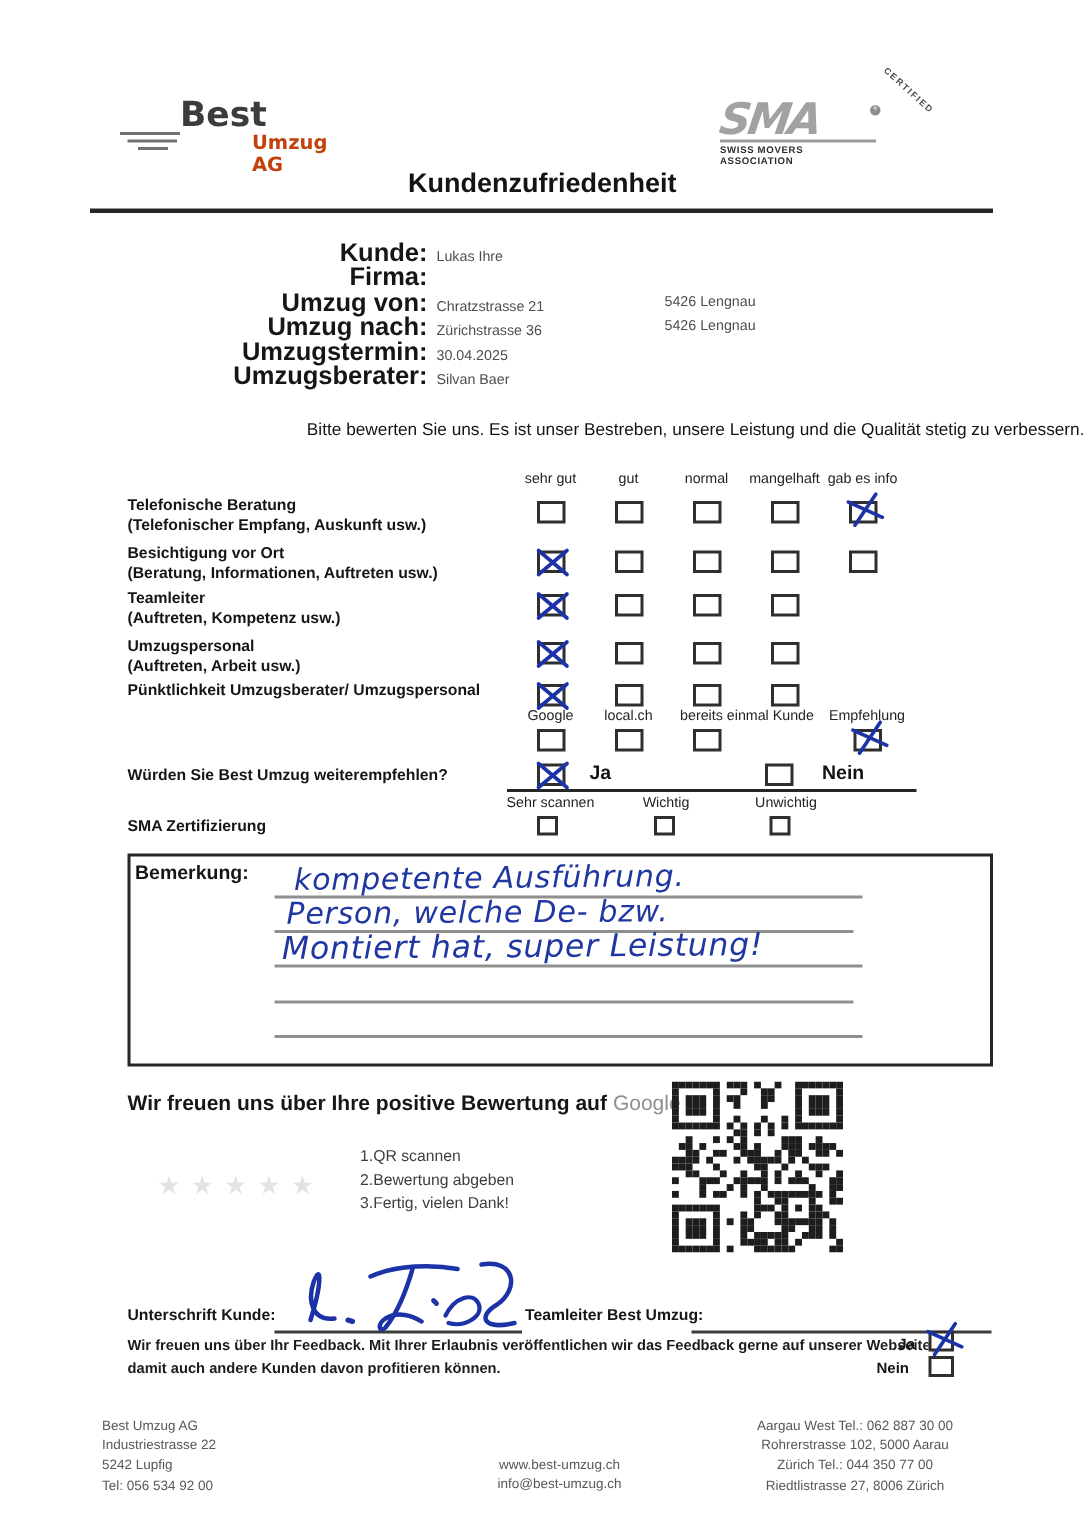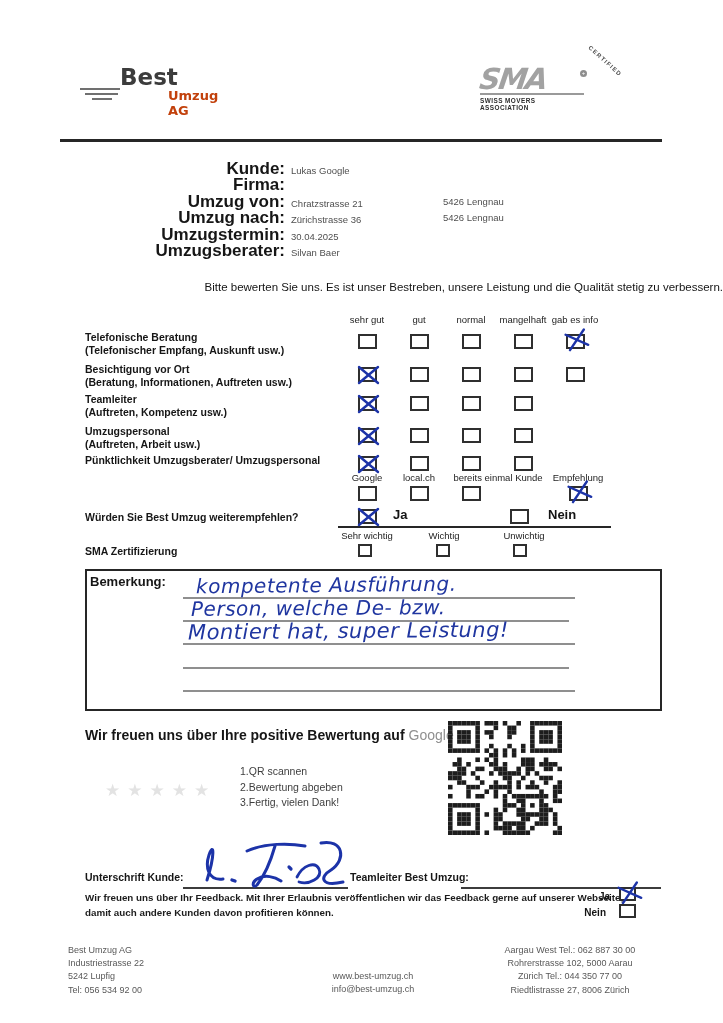--- a/index.html
+++ b/index.html
@@ -77,24 +77,25 @@
     <div class="best-t2">Umzug AG</div>
   </div>
 
   <div class="sma-logo">
     <div class="sma-text">SMA</div>
     <div class="sma-sub">SWISS MOVERS ASSOCIATION</div>
     <div class="sma-arc">CERTIFIED</div>
     <div class="sma-plus">+</div>
   </div>
 
+  <div class="title">Kundenzufriedenheit</div>
   <div class="rule" style="left:60px;top:139px;width:602px;height:2.6px;"></div>
 
   <div class="info">
-      <div class="info-row"><span class="info-label">Kunde:</span><span class="info-value">Lukas Google</span></div>
+      <div class="info-row"><span class="info-label">Kunde:</span><span class="info-value">Lukas Ihre</span></div>
       <div class="info-row"><span class="info-label">Firma:</span><span class="info-value"></span></div>
       <div class="info-row"><span class="info-label">Umzug von:</span><span class="info-value">Chratzstrasse 21</span><span class="info-value2">5426 Lengnau</span></div>
       <div class="info-row"><span class="info-label">Umzug nach:</span><span class="info-value">Zürichstrasse 36</span><span class="info-value2">5426 Lengnau</span></div>
       <div class="info-row"><span class="info-label">Umzugstermin:</span><span class="info-value">30.04.2025</span></div>
       <div class="info-row"><span class="info-label">Umzugsberater:</span><span class="info-value">Silvan Baer</span></div>
     </div>
 
   <div class="intro">Bitte bewerten Sie uns. Es ist unser Bestreben, unsere Leistung und die Qualität stetig zu verbessern.</div>
 
   <div id="grid"></div>
@@ -526,21 +527,21 @@
         <path d="M4 5 L23 21"></path>
       </svg>
     </span>
     <span class="cb" style="left: 358px; top: 509px;">
       <svg class="xm" viewBox="0 0 27 26">
         <path d="M4 21 L23 5"></path>
         <path d="M4 5 L23 21"></path>
       </svg>
     </span>
     <span class="cb" style="left: 510px; top: 509px;"></span>
-    <span class="colhead" style="left: 367px; top: 530px;">Sehr wichtig</span>
+    <span class="colhead" style="left: 367px; top: 530px;">Sehr scannen</span>
     <span class="cb small" style="left: 358px; top: 544px;"></span>
     <span class="colhead" style="left: 444px; top: 530px;">Wichtig</span>
     <span class="cb small" style="left: 436px; top: 544px;"></span>
     <span class="colhead" style="left: 524px; top: 530px;">Unwichtig</span>
     <span class="cb small" style="left: 513px; top: 544px;"></span>
     <div class="rline" style="left: 183px; top: 597px; width: 392px;"></div>
     <div class="rline" style="left: 183px; top: 620px; width: 386px;"></div>
     <div class="rline" style="left: 183px; top: 643px; width: 392px;"></div>
     <div class="rline" style="left: 183px; top: 667px; width: 386px;"></div>
     <div class="rline" style="left: 183px; top: 690px; width: 392px;"></div>

